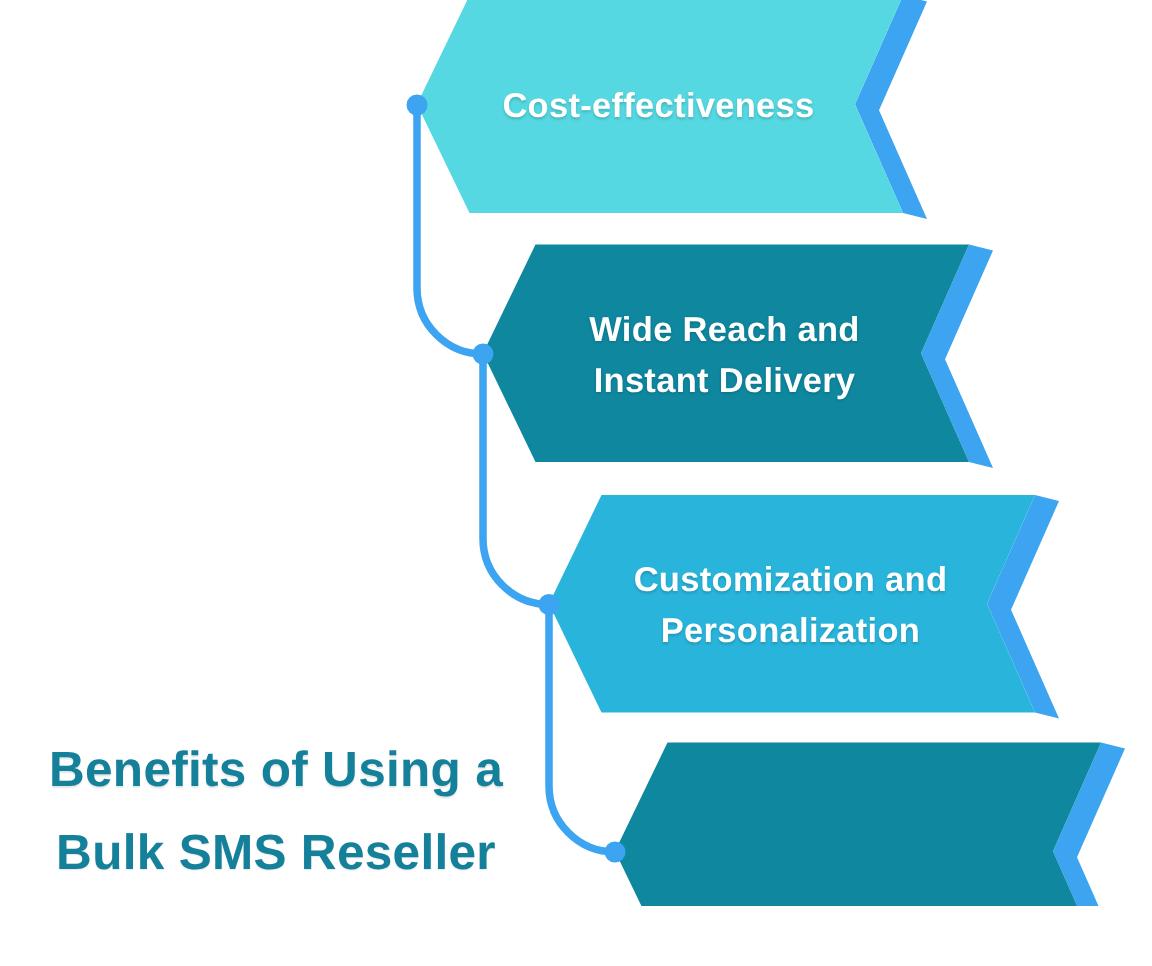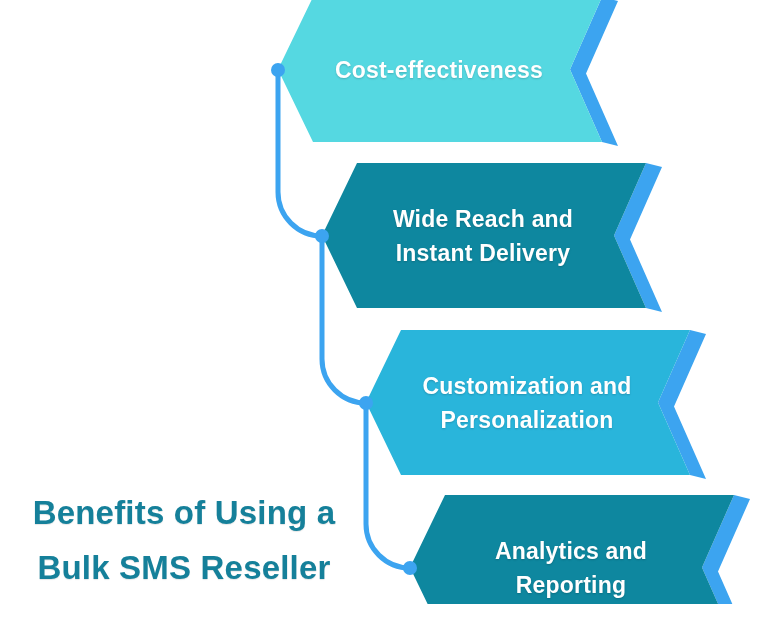--- a/index.html
+++ b/index.html
@@ -86,17 +86,16 @@
     <circle cx="366" cy="403" r="7" fill="#3CA4F0"></circle>
     <circle cx="410" cy="568" r="7" fill="#3CA4F0"></circle>
   </svg>
 
   <div class="banner-label label-1" style="color: rgb(255, 255, 255);">Cost-effectiveness</div>
 
   <div class="banner-label label-2" style="color: rgb(255, 255, 255);">Wide Reach and Instant Delivery</div>
 
   <div class="banner-label label-3" style="color: rgb(255, 255, 255);">Customization and Personalization</div>
 
-  <div class="banner-label label-4" style="color: rgb(255, 255, 255);">Analytics and Reporting</div>
 
   <div class="main-title" style="color: rgb(21, 128, 154);">Benefits of Using a Bulk SMS Reseller Platform</div>
 
 </div>
 
 </body></html>

